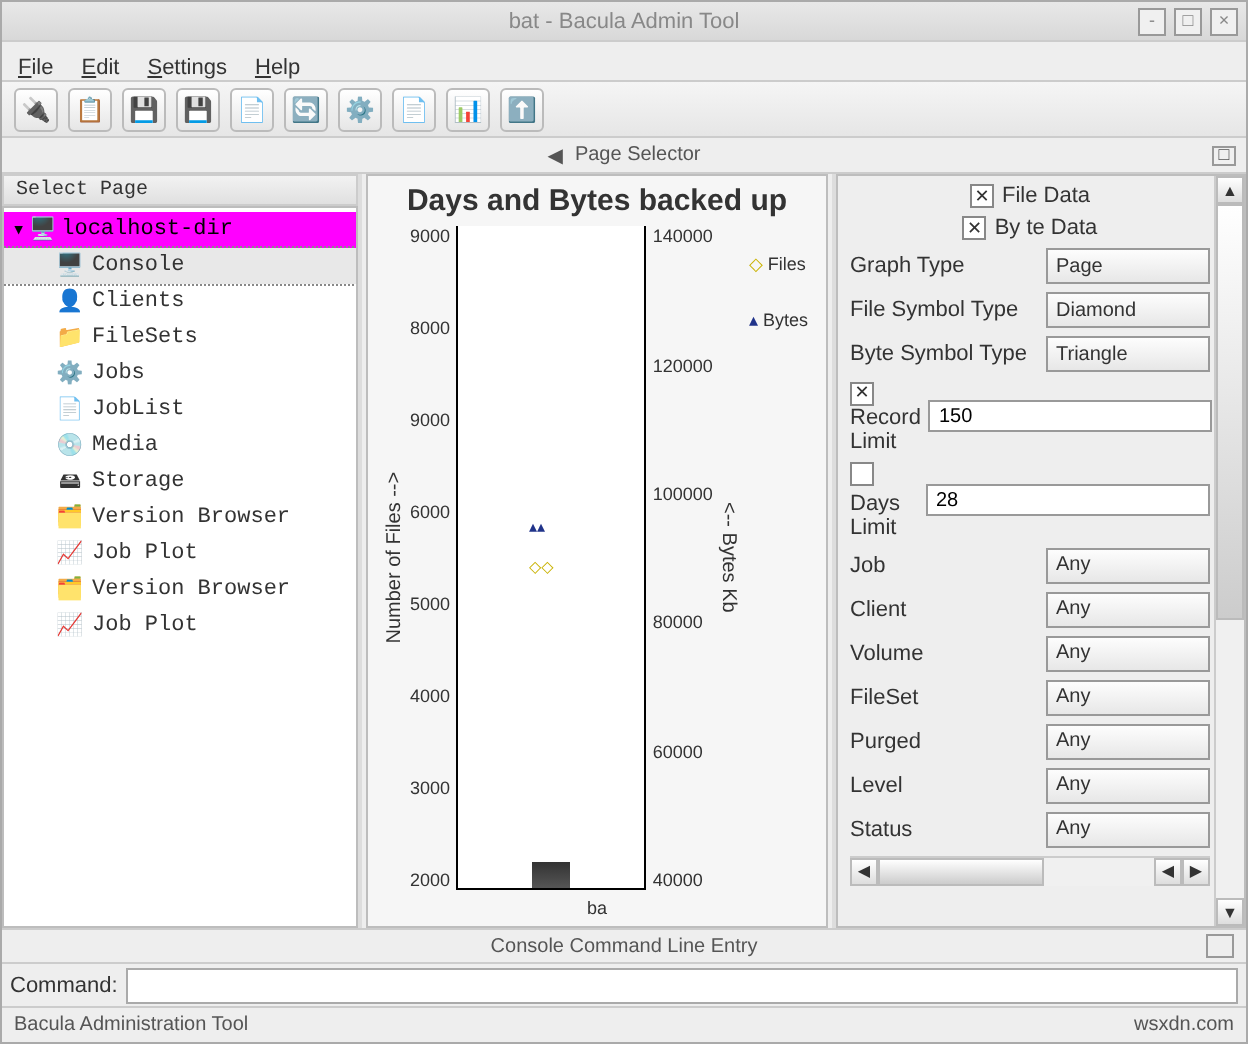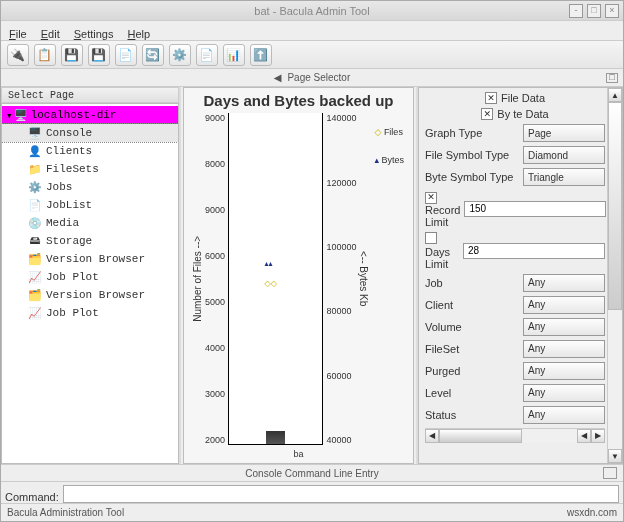--- a/index.html
+++ b/index.html
@@ -311,21 +311,21 @@
   .console-sep .dockbtn {
     position: absolute;
     right: 6px;
     width: 14px;
     height: 12px;
     border: 1px solid #999;
     background: #eee;
   }
   .cmd {
     display: flex;
-    align-items: flex-end;
+    align-items: center;
     height: 22px;
     background: #eee;
     padding: 0 4px;
     border-top: 1px solid #ccc;
     gap: 4px;
   }
   .cmd input {
     flex: 1;
     height: 18px;
     border: 1px solid #aaa;

